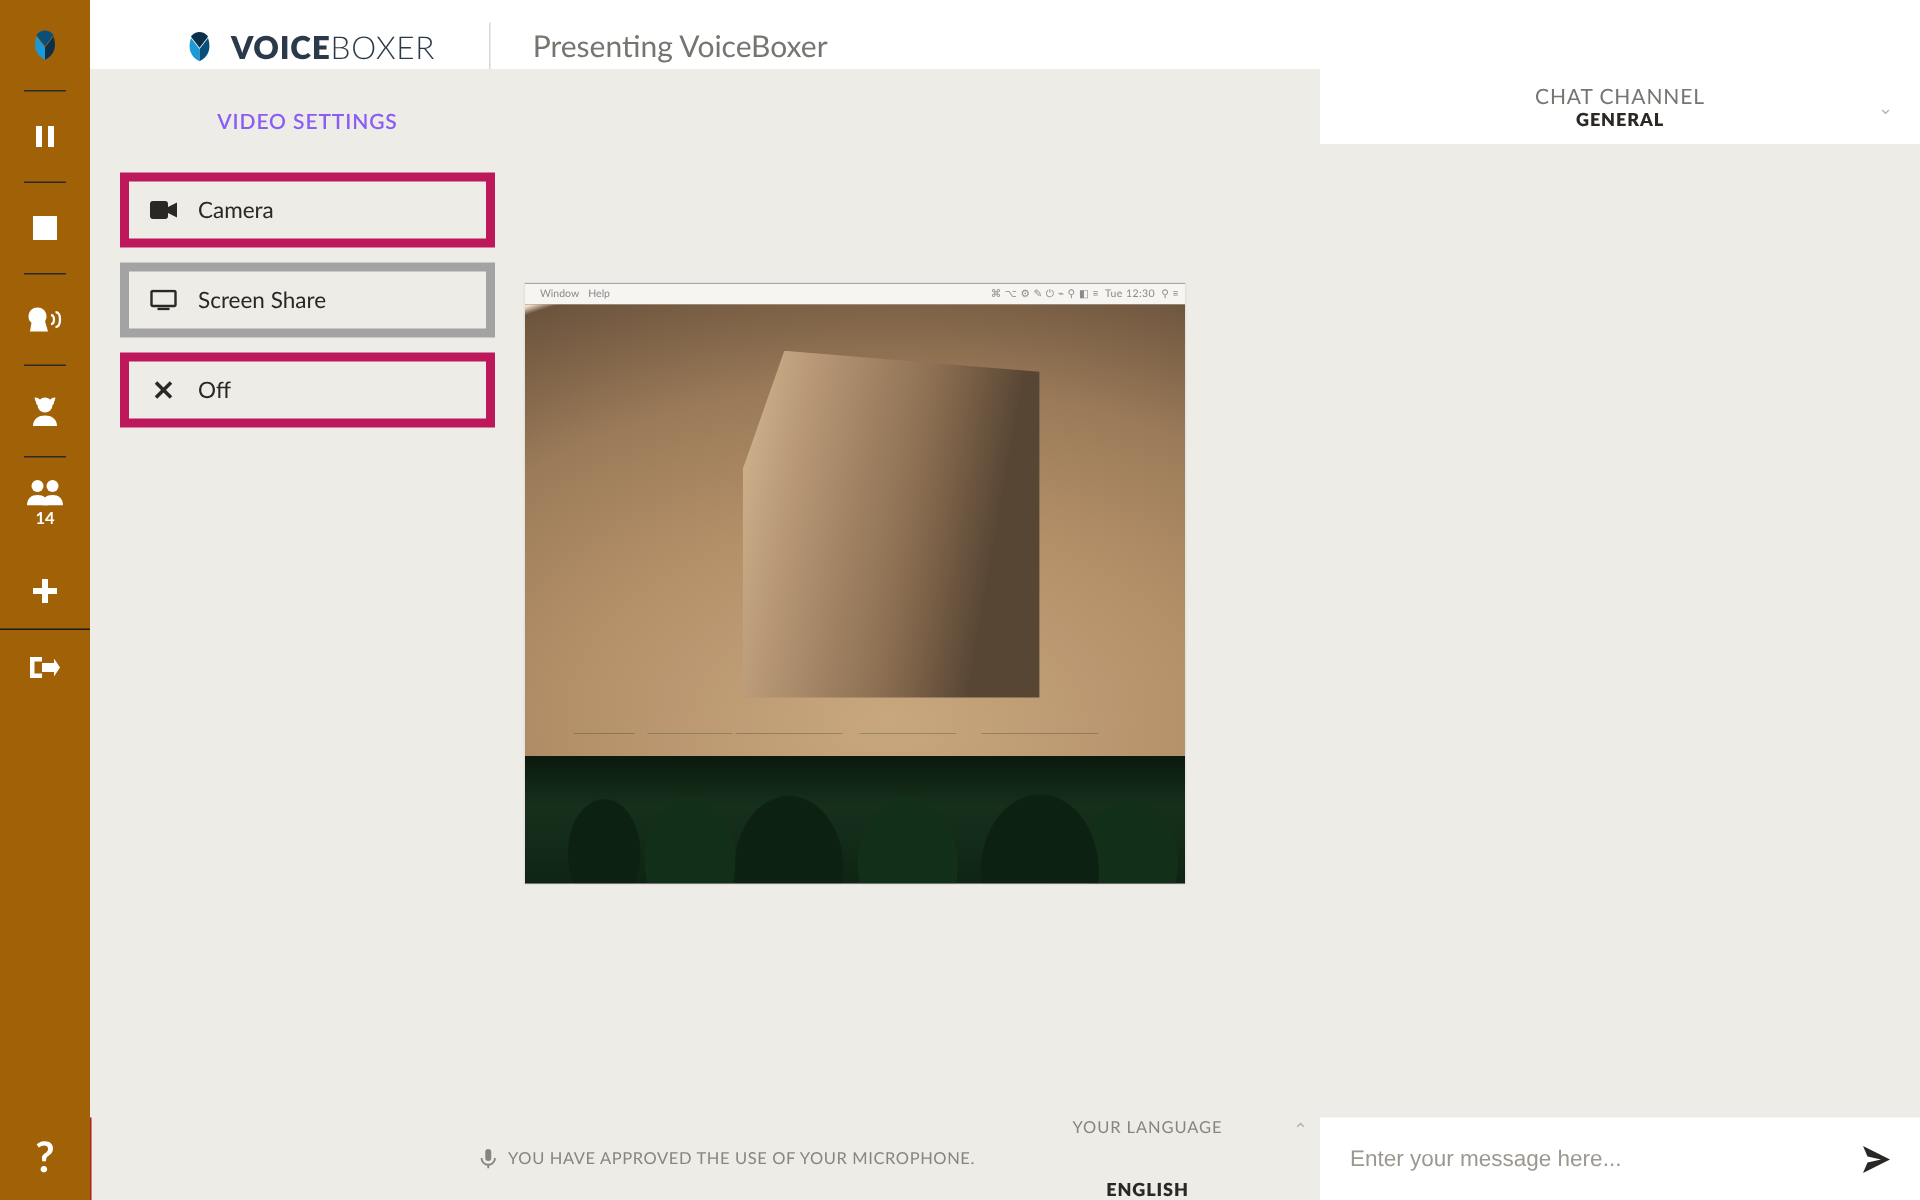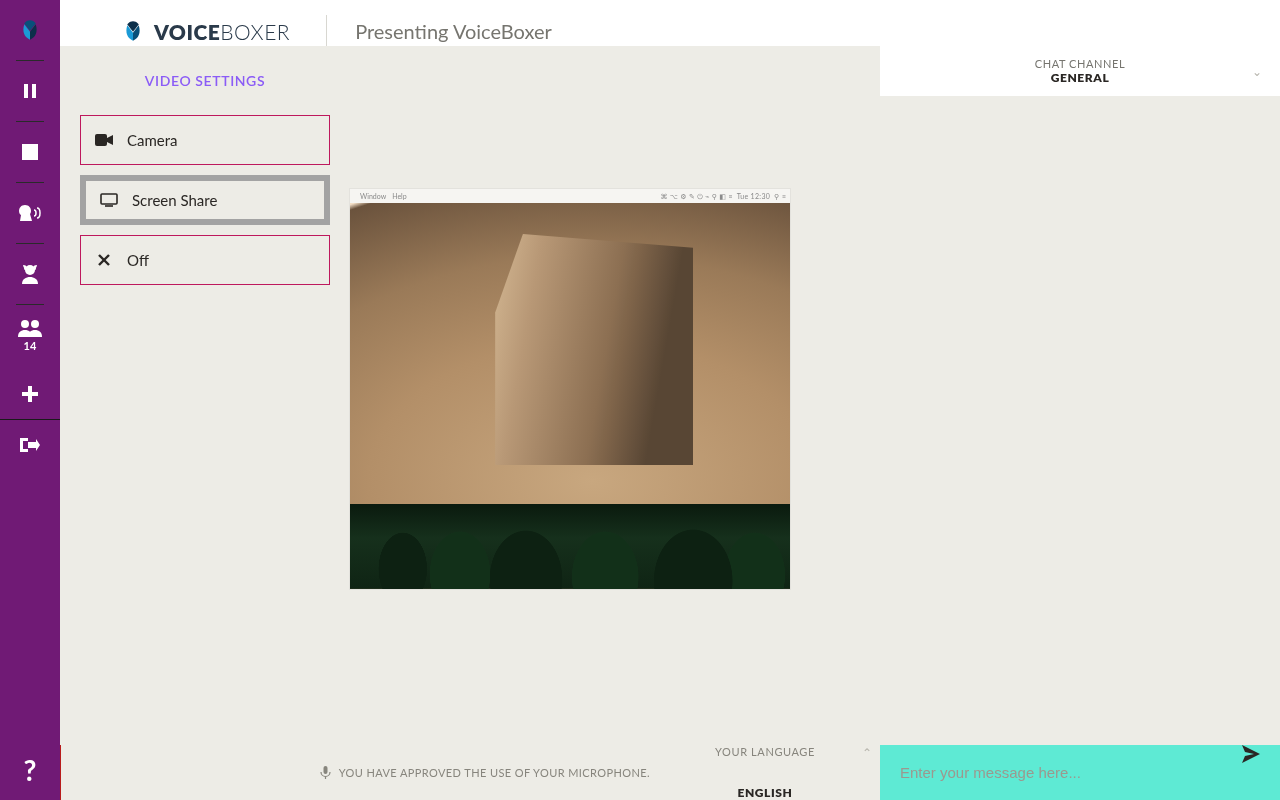--- a/index.html
+++ b/index.html
@@ -1,20 +1,20 @@
 <!DOCTYPE html>
 <html><head>
 <meta charset="utf-8">
 <style>
   * { box-sizing: border-box; margin: 0; padding: 0; }
   html, body { width: 1280px; height: 800px; font-family: "Lato", "Helvetica Neue", Arial, sans-serif; overflow: hidden; }
   body { display: flex; background: #edece6; }
 
   
-  .rail { width: 60px; background: #701a75; color: #fff; display: flex; flex-direction: column; align-items: center; }
+  .rail { width: 60px; background: #a16207; color: #fff; display: flex; flex-direction: column; align-items: center; }
   .rail-item { width: 60px; height: 60px; display: flex; flex-direction: column; align-items: center; justify-content: center; cursor: pointer; }
   .rail-sep { width: 28px; height: 1px; background: #2a2a2a; }
   .rail .logo svg { width: 26px; height: 26px; }
   .rail .count { font-size: 11px; font-weight: 700; margin-top: 2px; }
   .rail-bottom { margin-top: 4px; }
   .rail-spacer { flex: 1; }
   .rail-help { width: 60px; height: 60px; display: flex; align-items: center; justify-content: center; font-size: 28px; font-weight: 700; cursor: pointer; }
 
   
   .main { flex: 1; display: flex; flex-direction: column; }
@@ -27,21 +27,21 @@
   .header-div { width: 1px; height: 32px; background: #d8d7d1; margin: 0 28px 0 36px; }
   .header-title { font-size: 20px; color: #76756f; font-weight: 400; }
 
   
   .body { flex: 1; display: flex; min-height: 0; }
 
   
   .settings { width: 290px; background: #edece6; padding-top: 26px; }
   .settings-title { text-align: center; font-size: 14px; letter-spacing: .6px; color: #8b5cf6; font-weight: 600; }
   .opts { margin: 26px 20px 0 20px; display: flex; flex-direction: column; gap: 10px; }
-  .opt { height: 50px; border: 1px solid #be185d; background: #edece6; display: flex; align-items: center; padding: 0 14px; gap: 14px; cursor: pointer; font-size: 15px; color: #2a2724; }
+  .opt { height: 50px; border: 6px solid #be185d; background: #edece6; display: flex; align-items: center; padding: 0 14px; gap: 14px; cursor: pointer; font-size: 15px; color: #2a2724; }
   .opt.active { border: 6px solid #a3a3a3; }
   .opt .ic { width: 18px; display: flex; justify-content: center; color: #2a2724; }
 
   
   .stage { flex: 1; position: relative; background: #edece6; }
   .preview { position: absolute; left: 0; top: 143px; width: 440px; height: 400px; background: #333; overflow: hidden; box-shadow: 0 0 0 1px rgba(0,0,0,.04); }
   
   .mb { height: 14px; background: #f6f5f2; display: flex; align-items: center; font-size: 7px; color: #8a8a8a; padding: 0 4px; justify-content: space-between; }
   .mb .l { display:flex; gap:6px; }
   .mb .r { display:flex; gap:4px; letter-spacing: .3px; }
@@ -63,34 +63,34 @@
       radial-gradient(50px 70px at 25% 85%, #123019 0 60%, transparent 61%),
       radial-gradient(60px 80px at 40% 90%, #0d2112 0 60%, transparent 61%),
       radial-gradient(55px 75px at 58% 88%, #123019 0 60%, transparent 61%),
       radial-gradient(65px 85px at 78% 92%, #0d2112 0 60%, transparent 61%),
       radial-gradient(50px 70px at 92% 86%, #123019 0 60%, transparent 61%);
   }
 
   
   .chat { width: 400px; background: #edece6; display: flex; flex-direction: column; }
   .chat-head { height: 50px; background: #fff; display: flex; flex-direction: column; align-items: center; justify-content: center; position: relative; cursor: pointer; }
-  .chat-head .lbl { font-size: 11px; letter-spacing: .6px; color: #76756f; }
+  .chat-head .lbl { font-size: 14px; letter-spacing: .6px; color: #76756f; }
   .chat-head .val { font-size: 12px; font-weight: 800; color: #2a2724; letter-spacing: .6px; }
   .chat-head .chev { position: absolute; right: 18px; color: #b8b6ae; font-size: 12px; }
   .chat-log { flex: 1; }
 
   
   .footer { height: 55px; display: flex; }
   .status { flex: 1; border-left: 1px solid #b91c1c; padding-left: 16px; display: flex; flex-direction: column; justify-content: center; gap: 4px; font-size: 11px; letter-spacing: .4px; color: #87857d; align-items: flex-end; }
   .status .row { display: flex; align-items: center; gap: 8px; }
   .lang { width: 230px; display: flex; flex-direction: column; align-items: center; justify-content: space-between; position: relative; cursor: pointer; }
   .lang .lbl { font-size: 11px; letter-spacing: .6px; color: #87857d; }
   .lang .val { font-size: 12px; font-weight: 800; color: #2a2724; letter-spacing: .6px; }
   .lang .chev { position: absolute; right: 8px; color: #b8b6ae; font-size: 12px; }
-  .compose { width: 400px; background: #5eead4; display: flex; padding: 0 20px; }
+  .compose { width: 400px; background: #ffffff; display: flex; align-items: center; padding: 0 20px; }
   .compose input { flex: 1; border: none; background: transparent; font-size: 15px; color: #5a5953; outline: none; }
   .compose input::placeholder { color: #9b998f; }
   .compose .send { color: #2a2724; cursor: pointer; }
 
   svg { display: block; }
 </style>
 </head>
 <body>
 
 <div class="rail">

